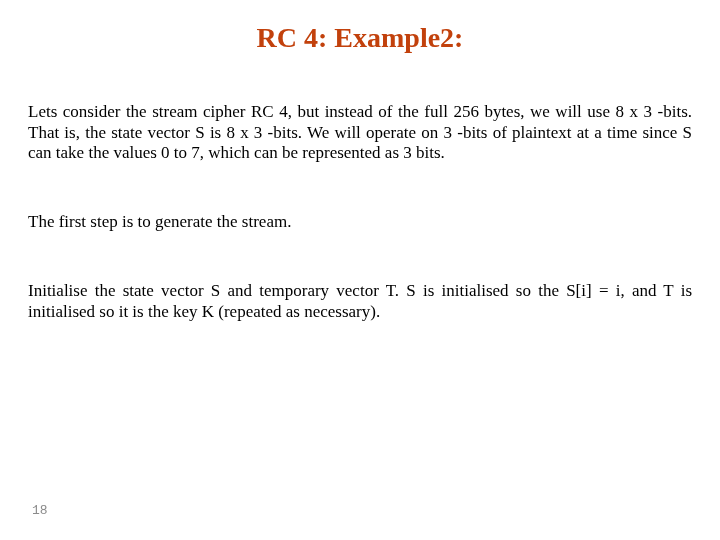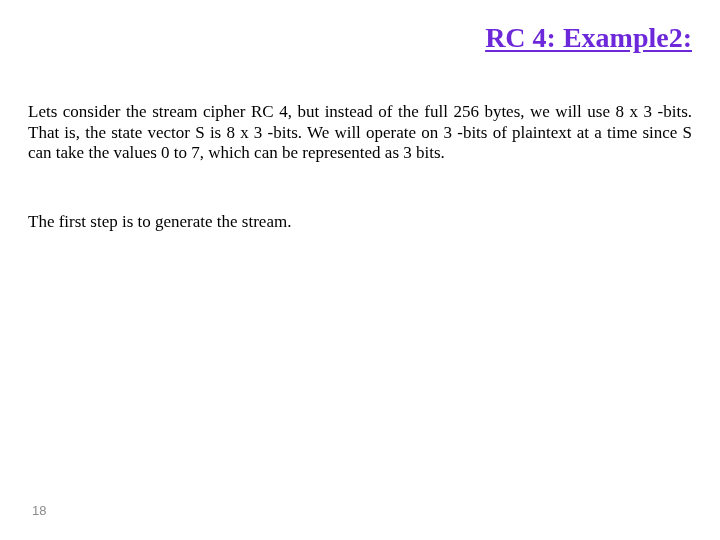--- a/index.html
+++ b/index.html
@@ -13,23 +13,22 @@
   }
   .slide {
     width: 100%;
     height: 100%;
     padding: 18px 28px 0 28px;
     position: relative;
   }
   .title {
     font-size: 28px;
     font-weight: bold;
-    text-align: right;
-    color: #6d28d9;
-    text-decoration: underline;
+    text-align: center;
+    color: #c2410c;
     text-underline-offset: 3px;
     margin-bottom: 18px;
     margin-top: 4px;
   }
   .body {
     font-size: 17px;
     color: #000;
     line-height: 1.22;
   }
   .para {
@@ -41,29 +40,30 @@
     height: 18px;
   }
   .code-line {
     font-size: 17px;
     color: #000;
   }
   .page-num {
     position: absolute;
     left: 32px;
     bottom: 22px;
-    font-family: Liberation Sans, sans-serif;
+    font-family: Liberation Mono, monospace;
     font-size: 13px;
     color: #8b8b8b;
   }
 </style>
 </head>
 <body>
 
 <div class="slide">
   <div class="title">RC 4: Example2:</div>
   <div class="body">
     <div class="para"> Lets consider the stream cipher RC 4, but instead of the full 256 bytes, we will use 8 x 3 -bits. That is, the state vector S is 8 x 3 -bits. We will operate on 3 -bits of plaintext at a time since S can take the values 0 to 7, which can be represented as 3 bits.</div>
     <div class="para">The first step is to generate the stream.</div>
+    <div class="para">Initialise the state vector S and temporary vector T. S is initialised so the S[i] = i, and T is initialised so it is the key K (repeated as necessary).</div>
     <div class="spacer"></div>
   </div>
   <div class="page-num">18</div>
 </div>
 
 </body></html>

